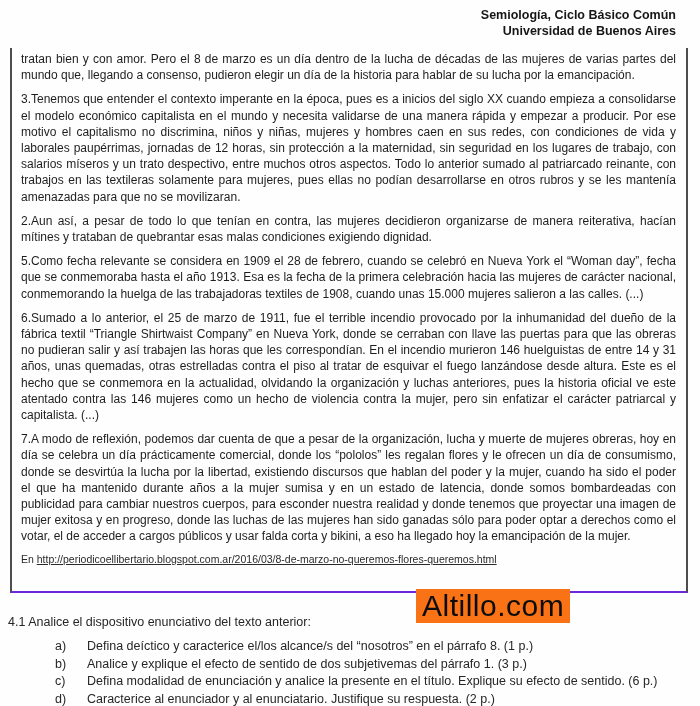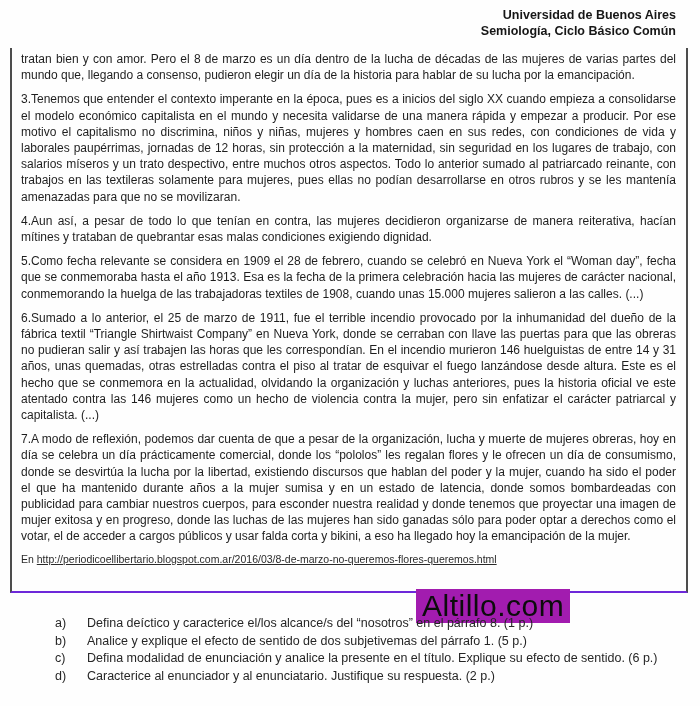--- a/index.html
+++ b/index.html
@@ -55,21 +55,21 @@
   .footnote .url { text-decoration: underline; }
   .watermark {
     position: absolute;
     left: 416px;
     top: 589px;
     font-family: "Liberation Sans", sans-serif;
     font-size: 30px;
     font-weight: 400;
     color: #0c0c0c;
     letter-spacing: 0.5px;
-    background: #a21caf;
+    background: #f97316;
     padding: 0 6px;
   }
   .questions {
     position: absolute;
     left: 8px;
     top: 615px;
     width: 686px;
     font-size: 12.5px;
     color: #262626;
   }
@@ -86,44 +86,45 @@
     flex: 0 0 32px;
   }
   .q-item .q-text { flex: 1; }
 </style>
 </head>
 <body>
 
 <div class="page">
 
   <div class="header">
+    <div>Semiología, Ciclo Básico Común</div>
     <div>Universidad de Buenos Aires</div>
-    <div>Semiología, Ciclo Básico Común</div>
   </div>
 
   <div class="text-box">
     <p>tratan bien y con amor. Pero el 8 de marzo es un día dentro de la lucha de décadas de las mujeres de varias partes del mundo que, llegando a consenso, pudieron elegir un día de la historia para hablar de su lucha por la emancipación.</p>
     <p>3.Tenemos que entender el contexto imperante en la época, pues es a inicios del siglo XX cuando empieza a consolidarse el modelo económico capitalista en el mundo y necesita validarse de una manera rápida y empezar a producir. Por ese motivo el capitalismo no discrimina, niños y niñas, mujeres y hombres caen en sus redes, con condiciones de vida y laborales paupérrimas, jornadas de 12 horas, sin protección a la maternidad, sin seguridad en los lugares de trabajo, con salarios míseros y un trato despectivo, entre muchos otros aspectos. Todo lo anterior sumado al patriarcado reinante, con trabajos en las textileras solamente para mujeres, pues ellas no podían desarrollarse en otros rubros y se les mantenía amenazadas para que no se movilizaran.</p>
-    <p>4.Aun así, a pesar de todo lo que tenían en contra, las mujeres decidieron organizarse de manera reiterativa, hacían mítines y trataban de quebrantar esas malas condiciones exigiendo dignidad.</p>
+    <p>2.Aun así, a pesar de todo lo que tenían en contra, las mujeres decidieron organizarse de manera reiterativa, hacían mítines y trataban de quebrantar esas malas condiciones exigiendo dignidad.</p>
     <p>5.Como fecha relevante se considera en 1909 el 28 de febrero, cuando se celebró en Nueva York el “Woman day”, fecha que se conmemoraba hasta el año 1913. Esa es la fecha de la primera celebración hacia las mujeres de carácter nacional, conmemorando la huelga de las trabajadoras textiles de 1908, cuando unas 15.000 mujeres salieron a las calles. (...)</p>
     <p>6.Sumado a lo anterior, el 25 de marzo de 1911, fue el terrible incendio provocado por la inhumanidad del dueño de la fábrica textil “Triangle Shirtwaist Company” en Nueva York, donde se cerraban con llave las puertas para que las obreras no pudieran salir y así trabajen las horas que les correspondían. En el incendio murieron 146 huelguistas de entre 14 y 31 años, unas quemadas, otras estrelladas contra el piso al tratar de esquivar el fuego lanzándose desde altura. Este es el hecho que se conmemora en la actualidad, olvidando la organización y luchas anteriores, pues la historia oficial ve este atentado contra las 146 mujeres como un hecho de violencia contra la mujer, pero sin enfatizar el carácter patriarcal y capitalista. (...)</p>
     <p>7.A modo de reflexión, podemos dar cuenta de que a pesar de la organización, lucha y muerte de mujeres obreras, hoy en día se celebra un día prácticamente comercial, donde los “pololos” les regalan flores y le ofrecen un día de consumismo, donde se desvirtúa la lucha por la libertad, existiendo discursos que hablan del poder y la mujer, cuando ha sido el poder el que ha mantenido durante años a la mujer sumisa y en un estado de latencia, donde somos bombardeadas con publicidad para cambiar nuestros cuerpos, para esconder nuestra realidad y donde tenemos que proyectar una imagen de mujer exitosa y en progreso, donde las luchas de las mujeres han sido ganadas sólo para poder optar a derechos como el votar, el de acceder a cargos públicos y usar falda corta y bikini, a eso ha llegado hoy la emancipación de la mujer.</p>
     <div class="footnote"><span>En </span><span class="url">http://periodicoellibertario.blogspot.com.ar/2016/03/8-de-marzo-no-queremos-flores-queremos.html</span></div>
   </div>
 
   <div class="watermark">Altillo.com</div>
 
   <div class="questions">
+    <div class="intro">4.1 Analice el dispositivo enunciativo del texto anterior:</div>
     <div class="q-item">
       <span class="q-label">a)</span>
       <span class="q-text">Defina deíctico y caracterice el/los alcance/s del “nosotros” en el párrafo 8. (1 p.)</span>
     </div>
     <div class="q-item">
       <span class="q-label">b)</span>
-      <span class="q-text">Analice y explique el efecto de sentido de dos subjetivemas del párrafo 1. (5 p.)</span>
+      <span class="q-text">Analice y explique el efecto de sentido de dos subjetivemas del párrafo 1. (3 p.)</span>
     </div>
     <div class="q-item">
       <span class="q-label">c)</span>
       <span class="q-text">Defina modalidad de enunciación y analice la presente en el título. Explique su efecto de sentido. (6 p.)</span>
     </div>
     <div class="q-item">
       <span class="q-label">d)</span>
       <span class="q-text">Caracterice al enunciador y al enunciatario. Justifique su respuesta. (2 p.)</span>
     </div>
   </div>

